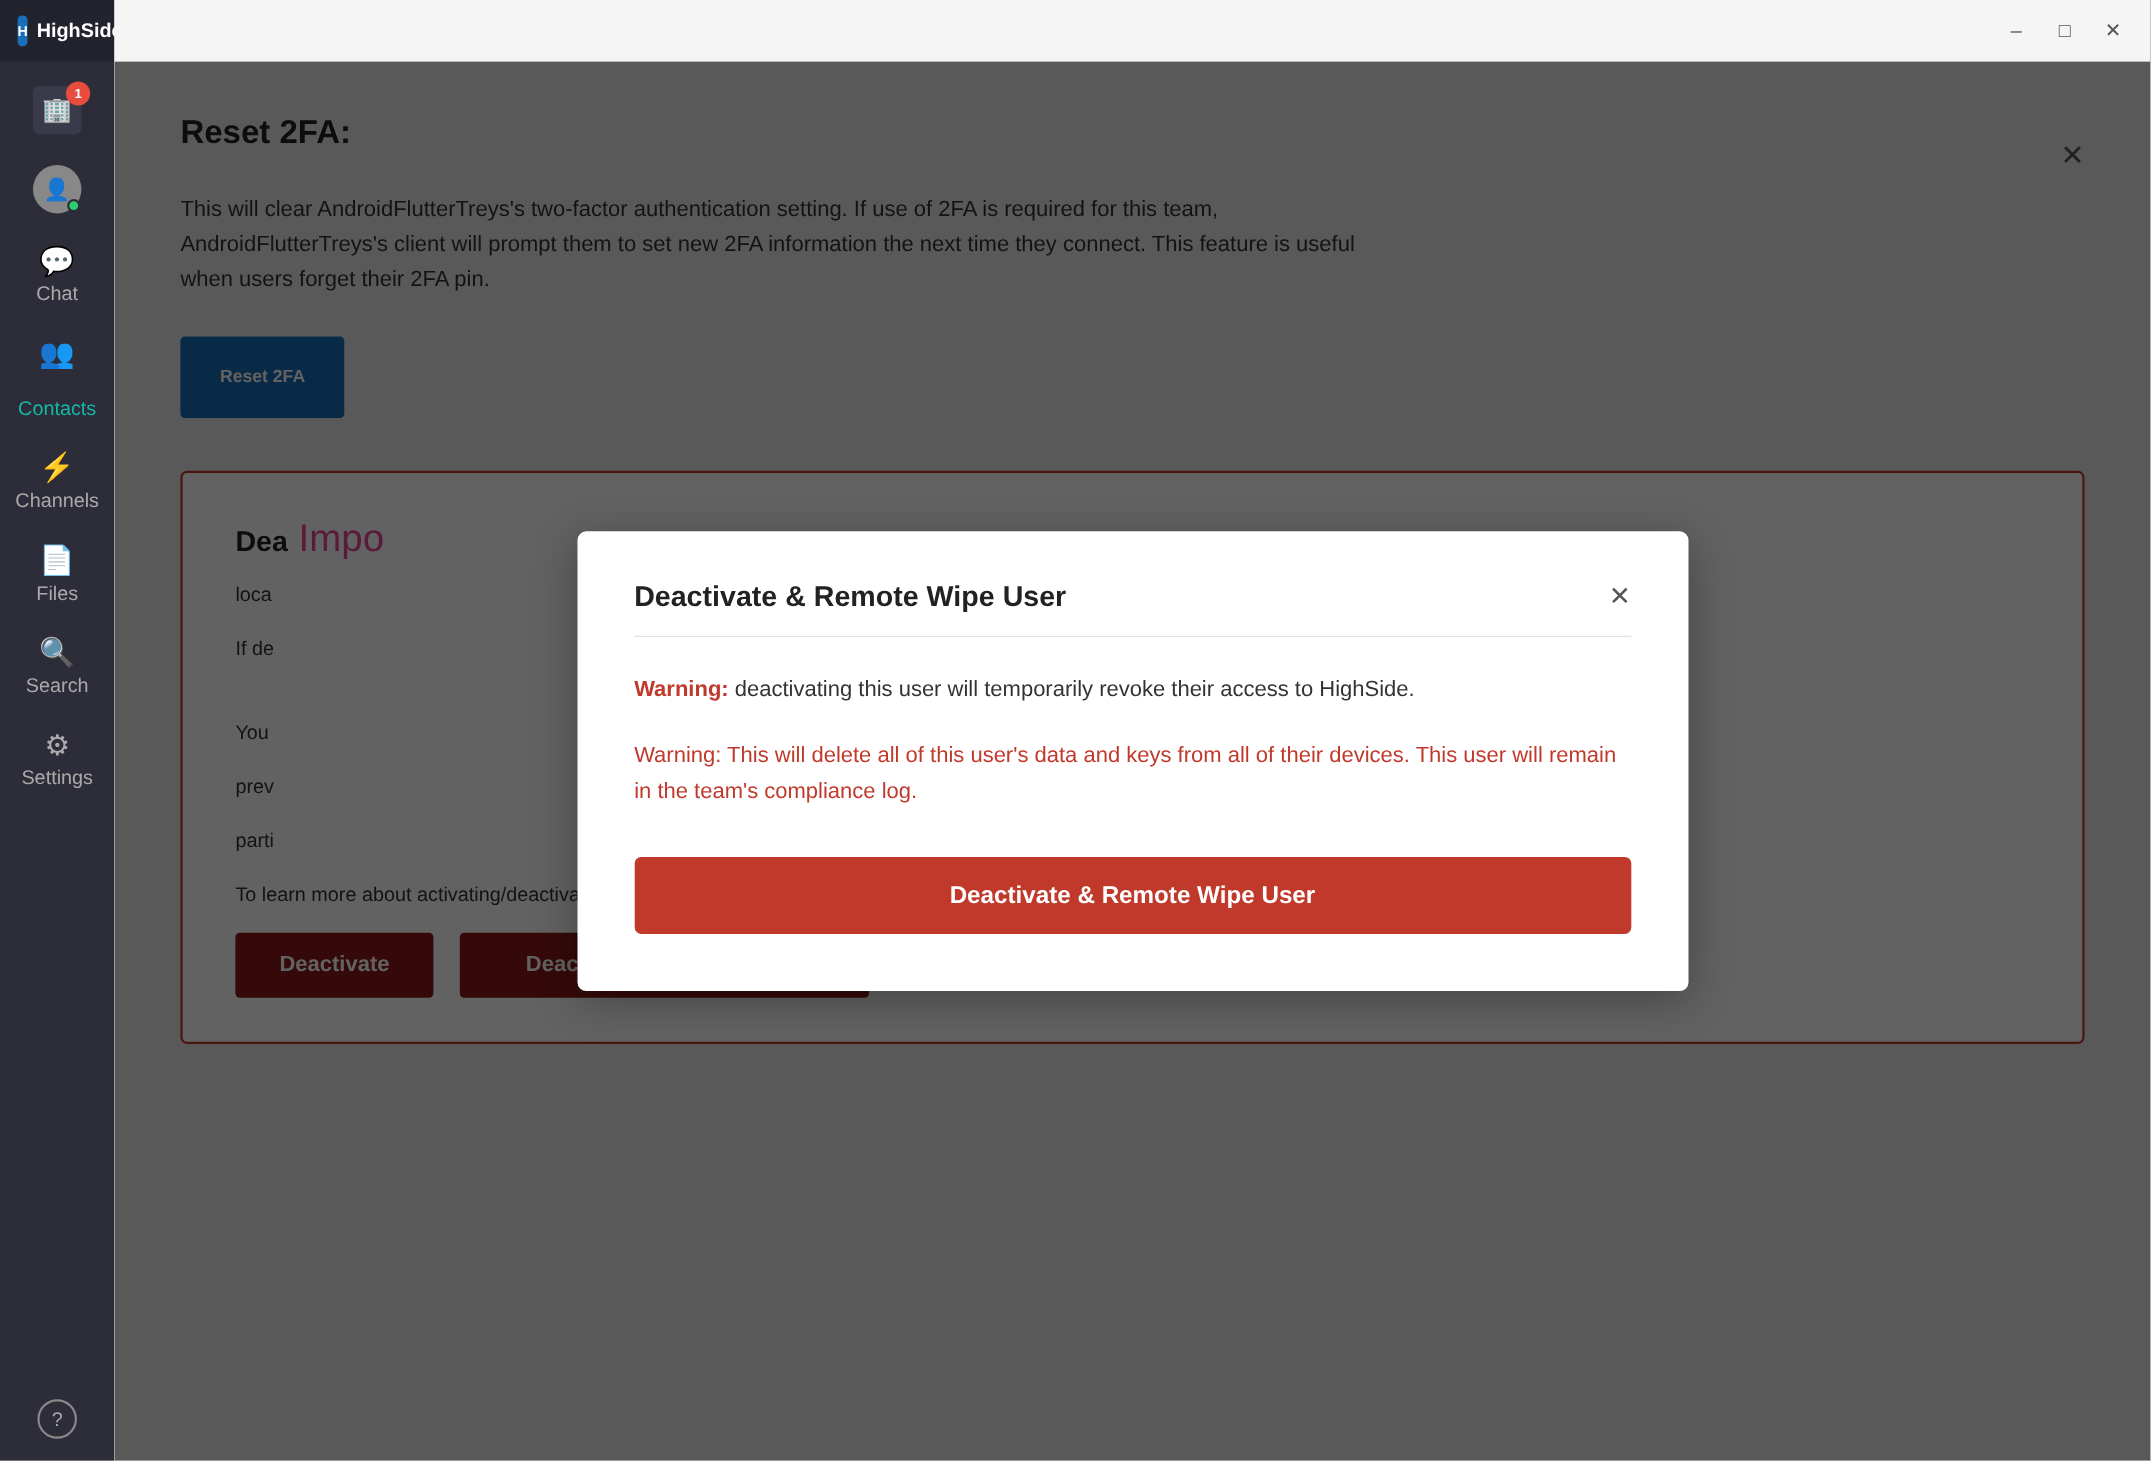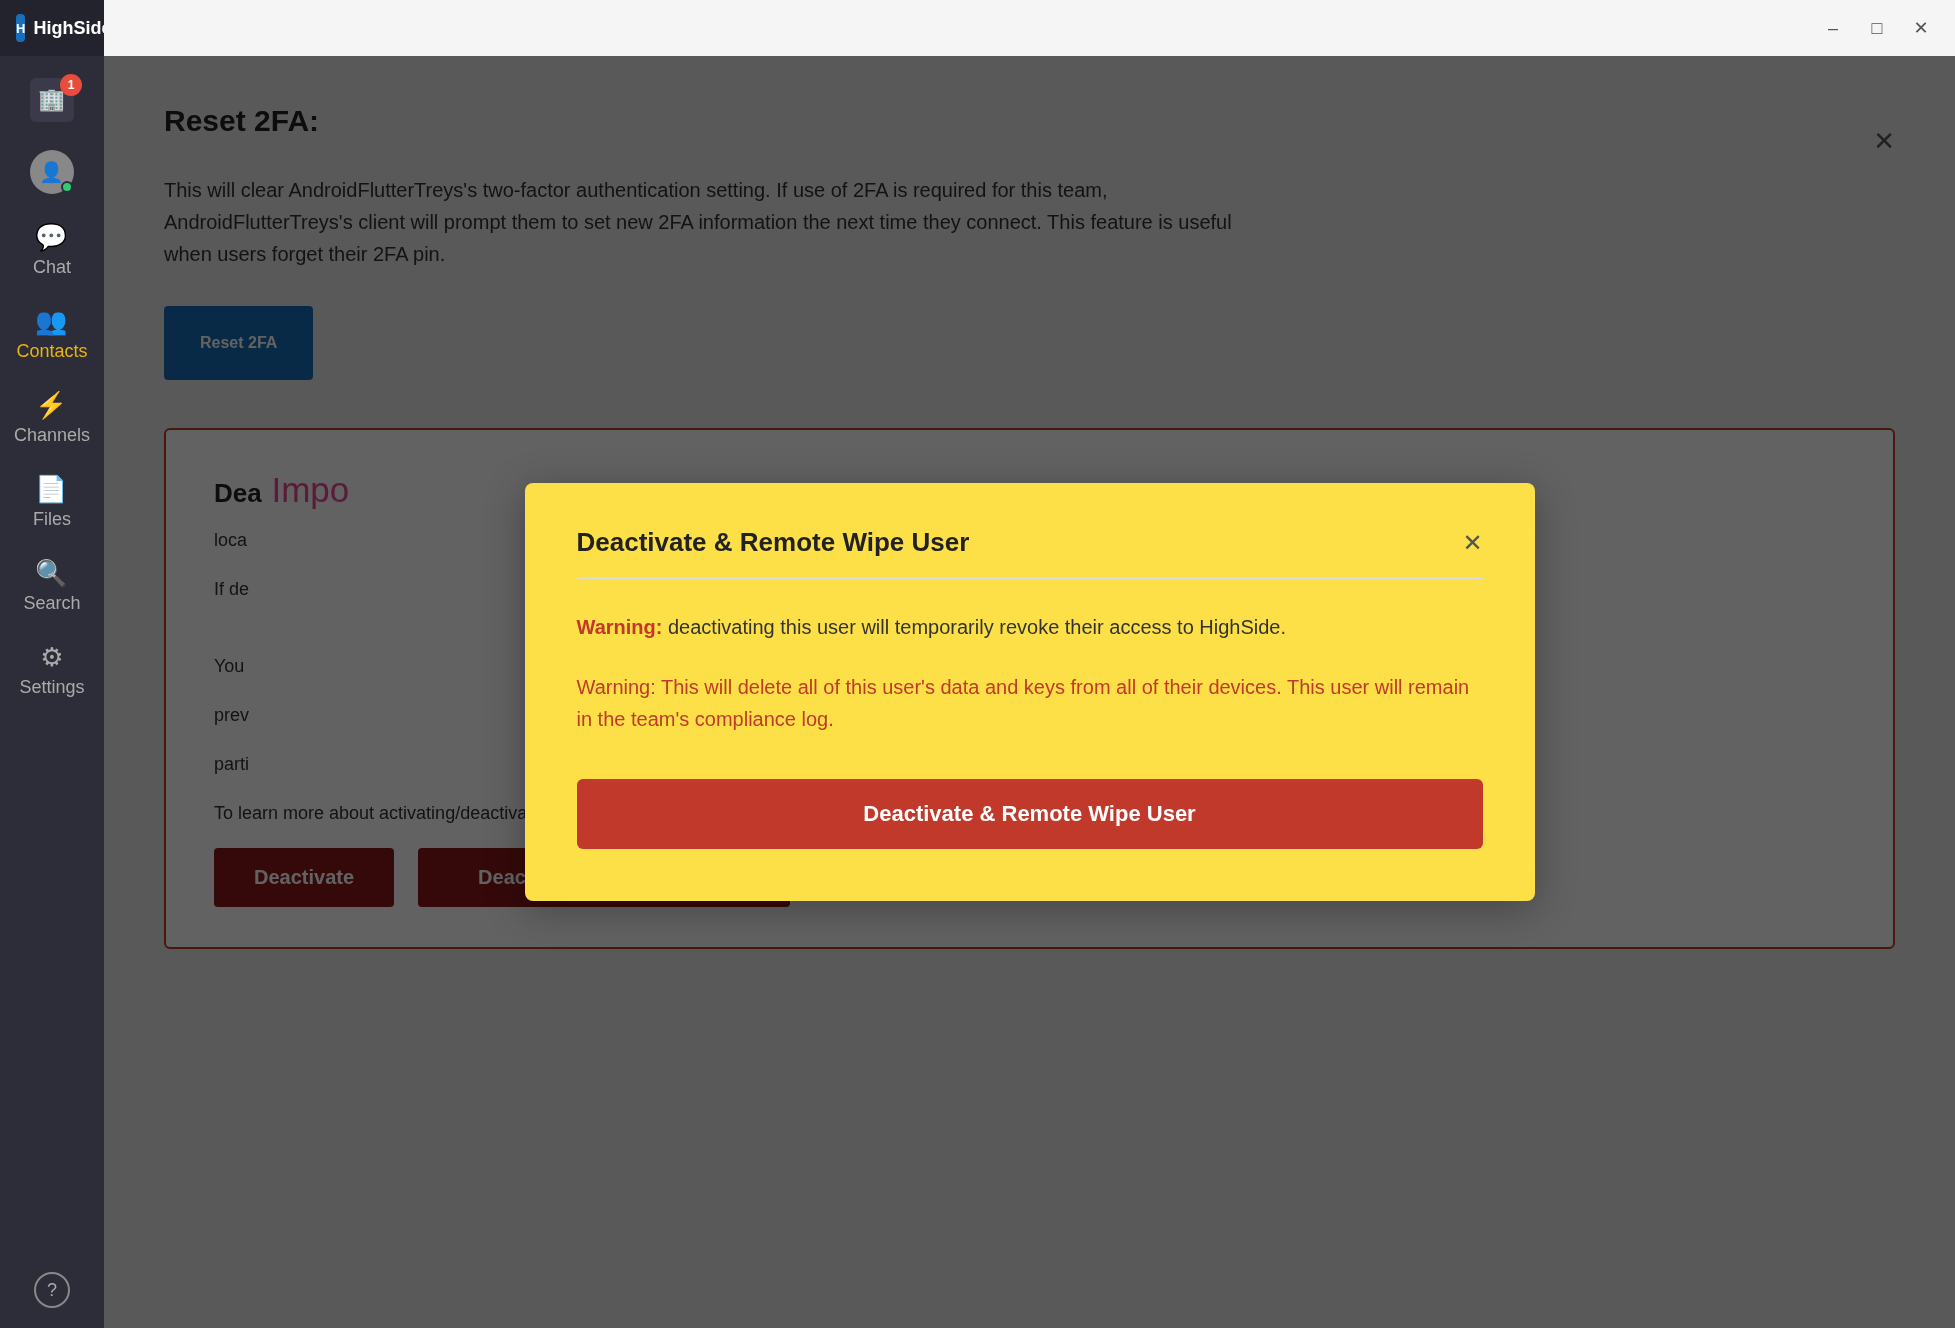--- a/index.html
+++ b/index.html
@@ -266,21 +266,21 @@
       bottom: 0;
       background: rgba(0,0,0,0.45);
       z-index: 10;
       display: flex;
       align-items: center;
       justify-content: center;
     }
 
     
     .modal {
-      background: #fde047;
+      background: #ffffff;
       border-radius: 8px;
       width: 1010px;
       padding: 44px 52px 52px;
       position: relative;
       box-shadow: 0 8px 40px rgba(0,0,0,0.3);
     }
     .modal-header {
       display: flex;
       align-items: center;
       justify-content: space-between;
@@ -367,21 +367,21 @@
       </div>
     </div>
 
     <div class="sidebar-item">
       <span style="font-size:26px;">💬</span>
       <span class="sidebar-item-label">Chat</span>
     </div>
 
     <div class="sidebar-item active">
       <span style="font-size:26px;color:#4a9edd;">👥</span>
-      <span class="sidebar-item-label" style="color:#eab308;">Contacts</span>
+      <span class="sidebar-item-label" style="color:#14b8a6;margin-top:20px;">Contacts</span>
     </div>
 
     <div class="sidebar-item">
       <span style="font-size:26px;">⚡</span>
       <span class="sidebar-item-label">Channels</span>
     </div>
 
     <div class="sidebar-item">
       <span style="font-size:26px;">📄</span>
       <span class="sidebar-item-label">Files</span>

